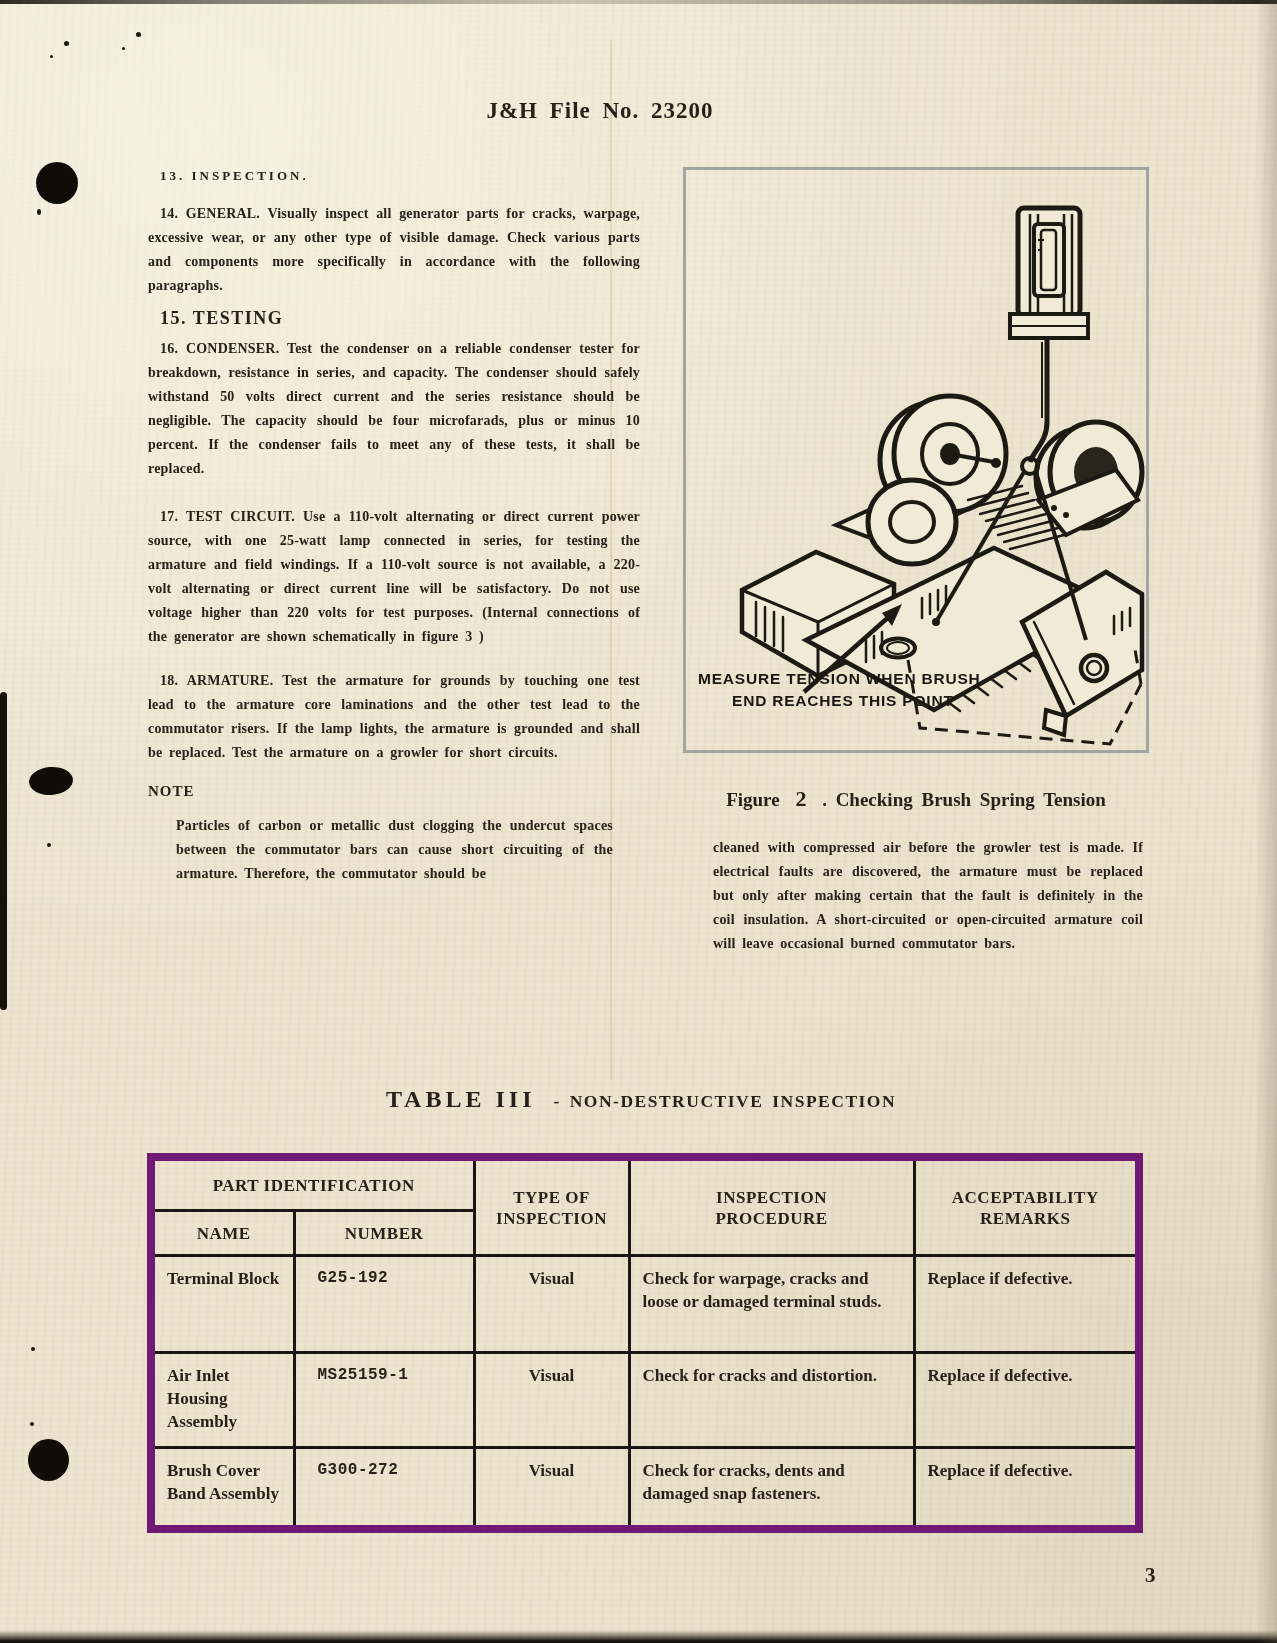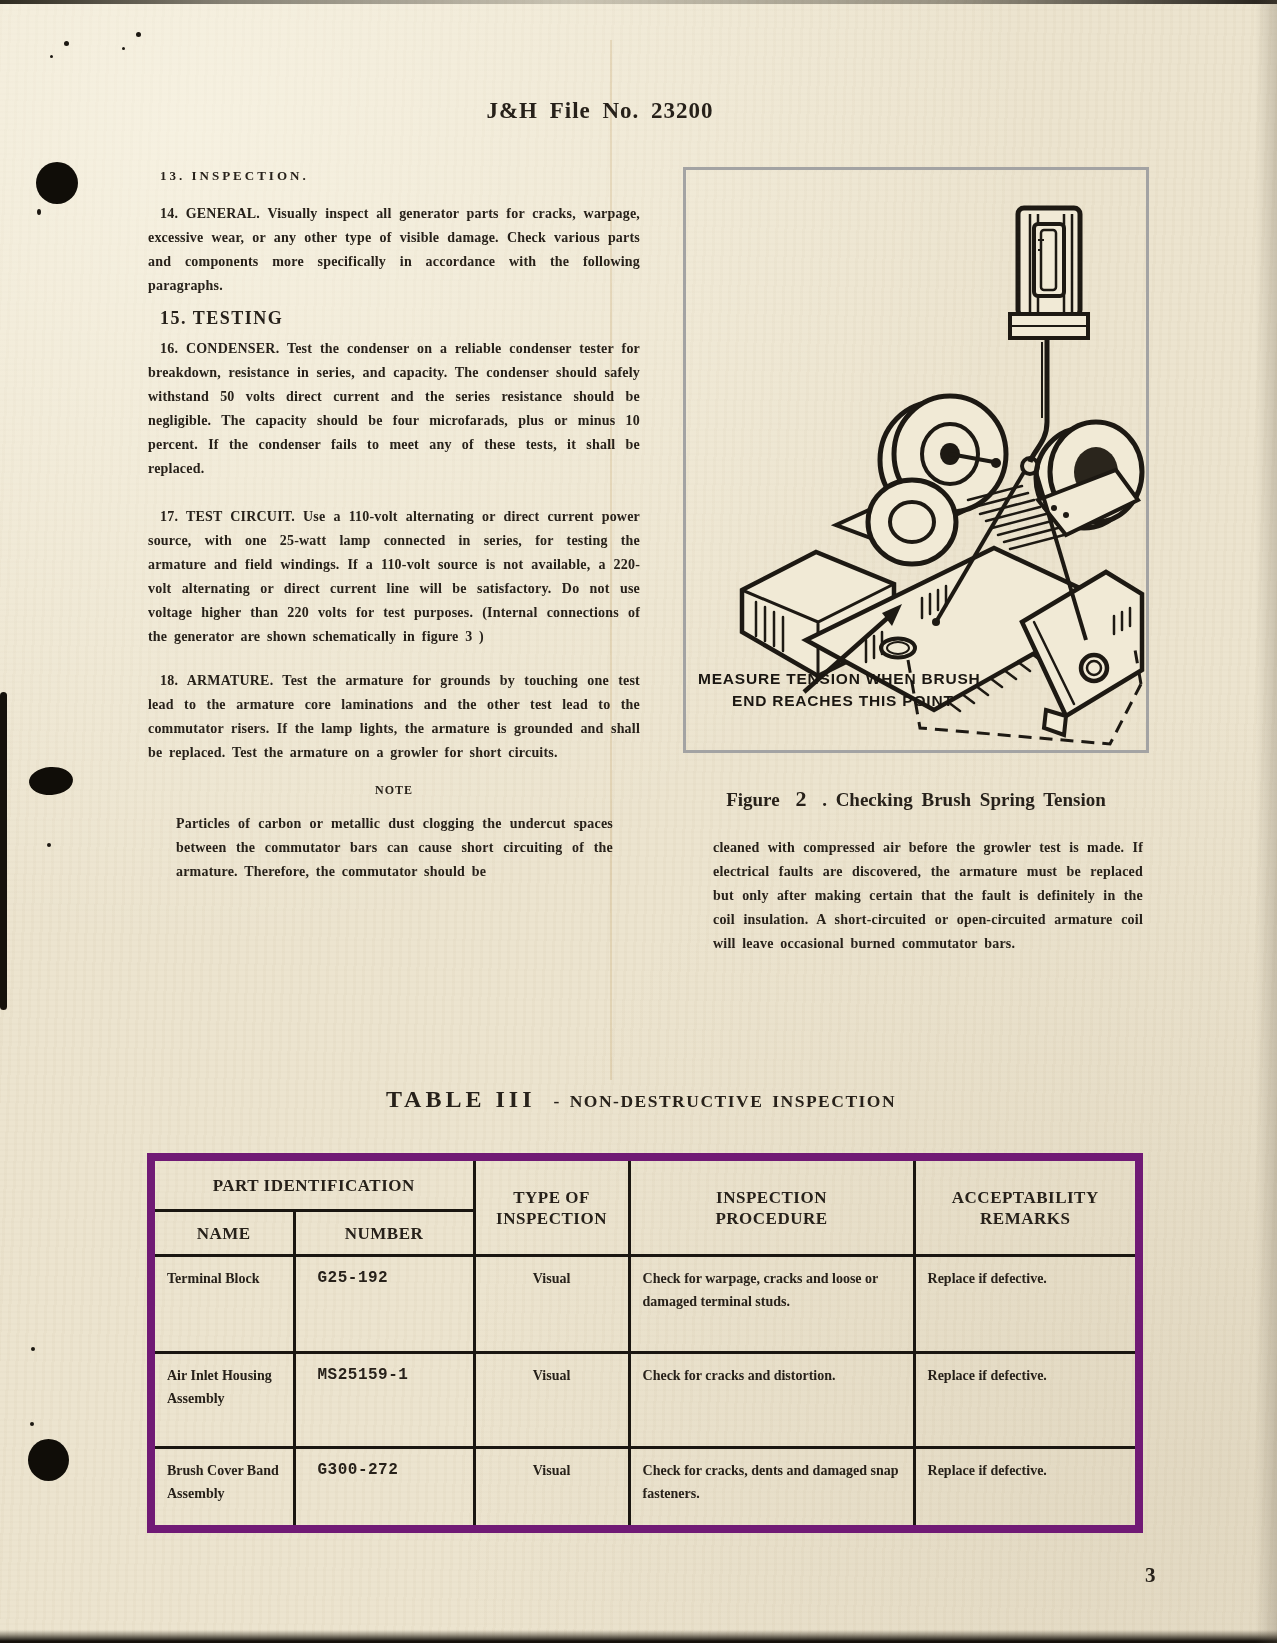--- a/index.html
+++ b/index.html
@@ -36,21 +36,21 @@
   .para,.note-body,.right-cont{
     font-weight:700;font-size:14px;line-height:24px;text-align:justify;
     word-spacing:3px;letter-spacing:.2px;margin:0 0 14px 0;}
   .para{text-indent:12px;}
   .h13{font-weight:700;font-size:13px;letter-spacing:3px;margin:0 0 18px 12px;}
   .h15{font-weight:700;font-size:18px;letter-spacing:1.5px;margin:0 0 8px 12px;}
   .p14{margin-bottom:10px;}
   .p16{margin-bottom:24px;}
   .p17{margin-bottom:20px;}
   .p18{margin-bottom:18px;}
-  .note-title{font-weight:700;font-size:12px;text-align:center;letter-spacing:1px;margin:6px 0 14px 0;}
+  .note-title{font-weight:700;font-size:15px;letter-spacing:1px;margin:6px 0 14px 0;}
   .note-body{margin-left:28px;width:437px;}
   
   .figure-frame{left:683px;top:167px;width:466px;height:586px;border:3px solid #a3a3a3;box-sizing:border-box;}
   .callout{position:absolute;left:12px;top:498px;
     font-family:"Liberation Sans",sans-serif;font-weight:700;font-size:15.5px;line-height:22px;
     letter-spacing:.8px;color:#1a1611;white-space:nowrap;}
   .callout-l2{margin-left:34px;}
   .fig-caption{left:683px;top:786px;width:466px;text-align:center;
     font-weight:700;font-size:19px;word-spacing:4px;}
   .fig-num{font-size:22px;padding:0 7px;}
@@ -60,21 +60,21 @@
   .tt-main{font-weight:700;font-size:24px;letter-spacing:4px;margin-right:14px;}
   .tt-sub{font-weight:700;font-size:17.5px;letter-spacing:1.5px;word-spacing:3px;}
   .insp-table{left:147px;top:1153px;width:988px;border-collapse:collapse;
     border:8px solid #701a75;table-layout:fixed;}
   .insp-table th,.insp-table td{border:3px solid #1a1611;}
   .insp-table th{font-weight:700;font-size:17px;line-height:21px;text-align:center;
     letter-spacing:.5px;padding:4px 2px;}
   .thl{display:block;}
   .row-pi th{height:40px;}
   .row-sub th{height:34px;}
-  .insp-table td{font-weight:700;font-size:14px;line-height:23px;vertical-align:top;
+  .insp-table td{font-weight:700;font-size:17px;line-height:23px;vertical-align:top;
     padding:10px 12px;text-align:left;}
   td.num{font-family:"Liberation Mono",monospace;font-size:16px;letter-spacing:.5px;padding-left:22px;}
   td.typ{text-align:center;}
   tbody tr:nth-child(1) td{height:74px;}
   tbody tr:nth-child(2) td{height:72px;}
   tbody tr:nth-child(3) td{height:56px;}
   .page-num{left:1145px;top:1563px;font-weight:700;font-size:21px;}
   svg .ln{stroke:#1d1913;fill:none;}
   svg .shp{stroke:#1d1913;fill:#f1ead6;}
 </style>

